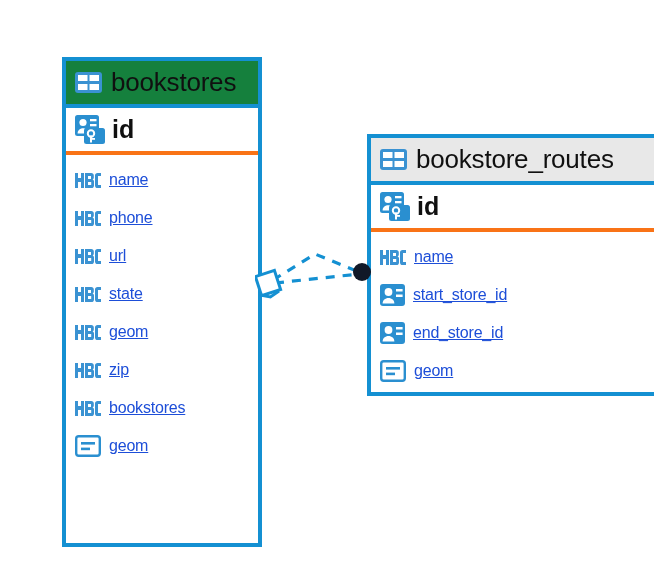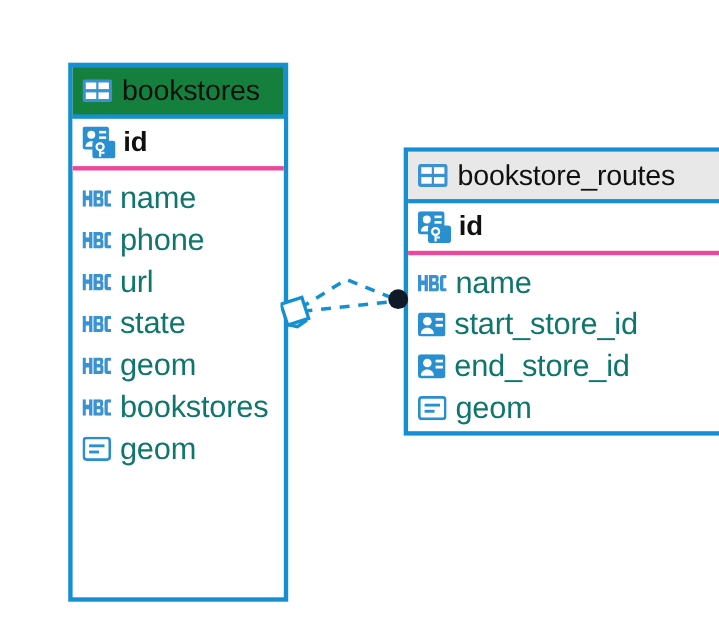--- a/index.html
+++ b/index.html
@@ -33,33 +33,33 @@
   .entity-header.muted{background:#e8e8e8;}
   .entity-title{
     font-size:26px;color:#101010;white-space:nowrap;letter-spacing:-0.2px;
   }
 
   .pk-section{
     box-sizing:border-box;
     height:47px;
     display:flex;align-items:center;gap:7px;
     padding:0 9px;
-    border-bottom:4px solid #ec4899;
+    border-bottom:4px solid #f97316;
     background:#ffffff;
   }
   .pk-label{font-size:25px;font-weight:bold;color:#101010;}
 
   .field-list{padding:6px 0 4px 0;}
   .field-row{
     display:flex;align-items:center;gap:8px;
     height:38px;
     padding:0 9px;
     box-sizing:border-box;
   }
-  .field-label{font-size:28px;color:#0f766e;white-space:nowrap;letter-spacing:-0.2px;}
+  .field-label{font-size:16px;color:#1d4ed8;white-space:nowrap;letter-spacing:-0.2px;text-decoration:underline;}
 
   
   .icon{flex:0 0 auto;display:inline-flex;align-items:center;justify-content:center;}
   .icon svg{display:block;}
 
   
   .connector{position:absolute;left:255px;top:243px;width:125px;height:65px;pointer-events:none;}
 </style>
 </head>
 <body>
@@ -140,20 +140,28 @@
       <div class="field-row">
         <span class="icon">
           <svg width="26" height="15" viewBox="0 0 26 15">
             <path fill="#3a92d2" d="M0 15V0h3v5h3V0h3v15H6v-6H3v6zM10 15V0h6.2c1.6 0 2.6 1 2.6 2.6v2c0 1-.5 1.6-1.2 1.9.8.3 1.4 1 1.4 2.1v3.8c0 1.6-1 2.6-2.6 2.6zm3-9h3V3h-3zm0 6h3.2V9H13zM20 12.4V2.6C20 1 21 0 22.6 0H26v3h-3v9h3v3h-3.4C21 15 20 14 20 12.4z"></path>
           </svg>
         </span>
         <span class="field-label">geom</span>
       </div>
 
 
+      <div class="field-row">
+        <span class="icon">
+          <svg width="26" height="15" viewBox="0 0 26 15">
+            <path fill="#3a92d2" d="M0 15V0h3v5h3V0h3v15H6v-6H3v6zM10 15V0h6.2c1.6 0 2.6 1 2.6 2.6v2c0 1-.5 1.6-1.2 1.9.8.3 1.4 1 1.4 2.1v3.8c0 1.6-1 2.6-2.6 2.6zm3-9h3V3h-3zm0 6h3.2V9H13zM20 12.4V2.6C20 1 21 0 22.6 0H26v3h-3v9h3v3h-3.4C21 15 20 14 20 12.4z"></path>
+          </svg>
+        </span>
+        <span class="field-label">zip</span>
+      </div>
 
       <div class="field-row">
         <span class="icon">
           <svg width="26" height="15" viewBox="0 0 26 15">
             <path fill="#3a92d2" d="M0 15V0h3v5h3V0h3v15H6v-6H3v6zM10 15V0h6.2c1.6 0 2.6 1 2.6 2.6v2c0 1-.5 1.6-1.2 1.9.8.3 1.4 1 1.4 2.1v3.8c0 1.6-1 2.6-2.6 2.6zm3-9h3V3h-3zm0 6h3.2V9H13zM20 12.4V2.6C20 1 21 0 22.6 0H26v3h-3v9h3v3h-3.4C21 15 20 14 20 12.4z"></path>
           </svg>
         </span>
         <span class="field-label">bookstores</span>
       </div>
 

